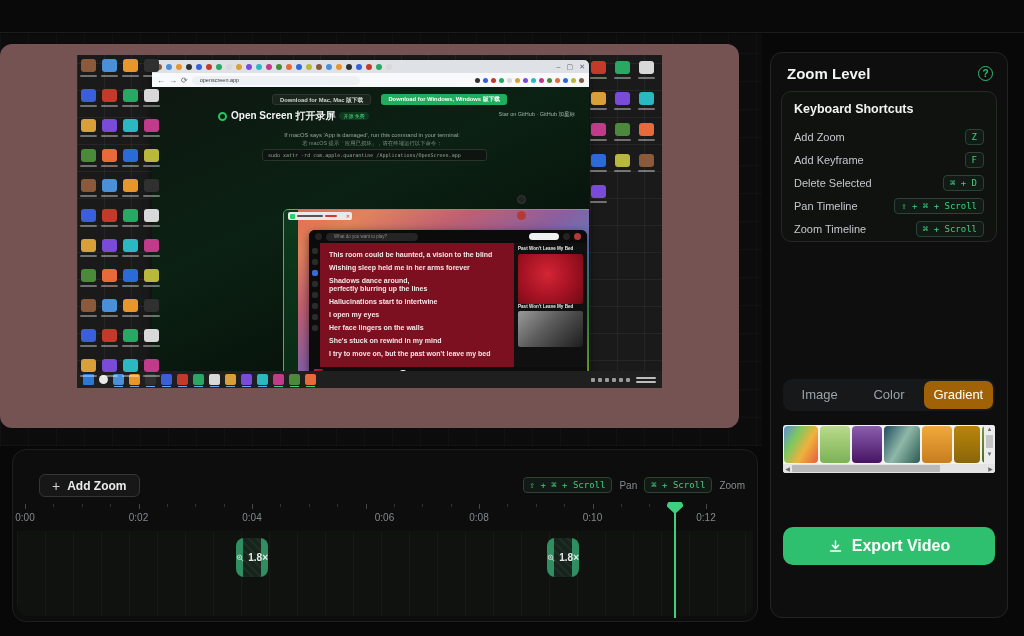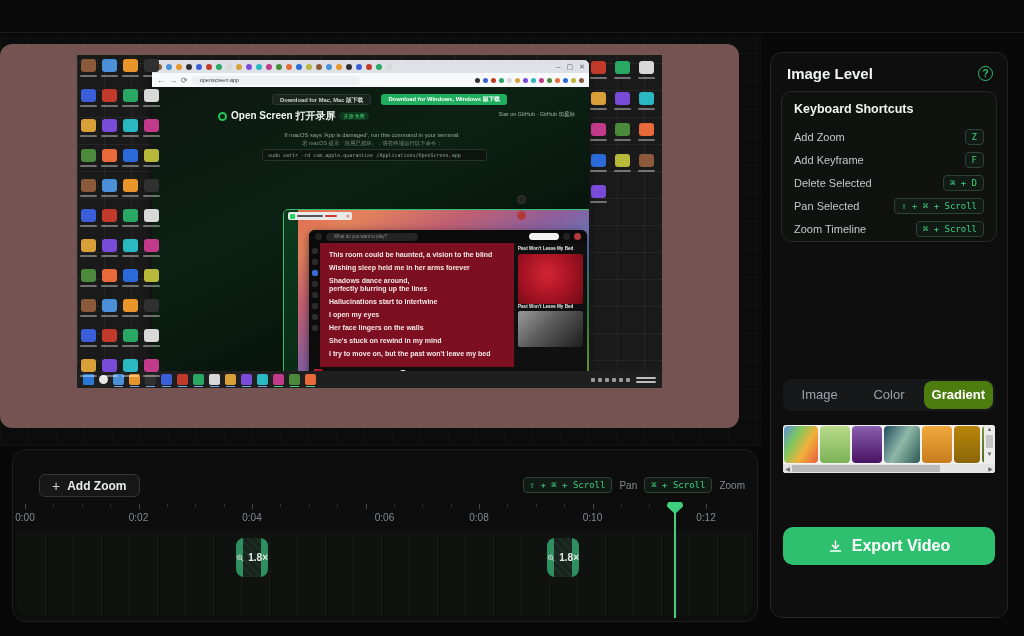--- a/index.html
+++ b/index.html
@@ -132,21 +132,21 @@
     color:#2fbf71; font-size:10px; font-weight:bold; text-align:center; line-height:14px; }
   #sc-card { left:10px; top:38px; width:216px; height:151px; background:#101210; border:1px solid #262826; border-radius:10px; padding:10px 12px; }
   #sc-title { color:#f2f4f3; font-size:12.5px; font-weight:bold; margin-bottom:9px; }
   .sc-row { display:flex; align-items:center; justify-content:space-between; height:23px; }
   .sc-lbl { color:#c3c8cd; font-size:11px; }
   #crop-btn { left:12px; top:210px; width:212px; height:36px; background:#151615; border:1px solid #303230; border-radius:9px;
     display:flex; align-items:center; justify-content:center; gap:8px; color:#eef0ef; font-size:13px; font-weight:bold; }
   #side-hint { left:14px; top:252px; width:208px; color:#686e76; font-size:11px; line-height:15px; text-align:center; }
   #tabs { left:12px; top:326px; width:212px; height:32px; background:#161819; border-radius:9px; display:flex; align-items:center; padding:2px; }
   .tab { flex:1; text-align:center; color:#9aa2aa; font-size:13px; line-height:28px; border-radius:7px; }
-  .tab.active { background:#4d7c0f; color:#fff; font-weight:bold;border-radius:8px; }
+  .tab.active { background:#a16207; color:#fff; font-weight:normal; }
   #grad-box { left:12px; top:372px; width:212px; height:48px; background:#f2f2f2; border-radius:3px; overflow:hidden; }
   #swatch-row { position:absolute; left:1px; top:1px; height:37px; display:flex; gap:2px; }
   .swatch { height:37px; border-radius:4px; flex:0 0 auto; }
   #vscroll { position:absolute; right:0; top:0; width:11px; height:39px; background:#ececec; display:flex; flex-direction:column; align-items:center; }
   #vscroll .arr { color:#6a6a6a; font-size:6px; line-height:8px; }
   #vscroll .thumb { width:7px; height:13px; background:#c4c4c4; margin:2px 0; }
   #hscroll { position:absolute; left:0; bottom:0; width:212px; height:9px; background:#e4e4e4; display:flex; align-items:center; }
   #hscroll .arr { color:#6a6a6a; font-size:6px; width:9px; text-align:center; }
   #hscroll .thumb { height:7px; width:148px; background:#b9b9b9; border-radius:1px; }
   #export-btn { left:12px; top:474px; width:212px; height:38px; background:#2fc06f; border-radius:10px;
@@ -526,40 +526,40 @@
             </svg>
             <span>1.8×</span>
           </div>
         </div>
       </div>
     <div class="abs" id="playhead" style="left: 661px;"></div>
     <div class="abs" id="ph-cap" style="left: 654px;"></div>
   </div>
 
   <div class="abs" id="side">
-    <div class="abs" id="side-title">Image Level</div>
+    <div class="abs" id="side-title">Zoom Level</div>
     <div class="abs" id="help">?</div>
 
     <div class="abs" id="sc-card">
       <div id="sc-title">Keyboard Shortcuts</div>
       <div>
           <div class="sc-row">
             <div class="sc-lbl">Add Zoom</div>
             <div class="kbd">Z</div>
           </div>
           <div class="sc-row">
             <div class="sc-lbl">Add Keyframe</div>
             <div class="kbd">F</div>
           </div>
           <div class="sc-row">
             <div class="sc-lbl">Delete Selected</div>
             <div class="kbd">⌘ + D</div>
           </div>
           <div class="sc-row">
-            <div class="sc-lbl">Pan Selected</div>
+            <div class="sc-lbl">Pan Timeline</div>
             <div class="kbd">⇧ + ⌘ + Scroll</div>
           </div>
           <div class="sc-row">
             <div class="sc-lbl">Zoom Timeline</div>
             <div class="kbd">⌘ + Scroll</div>
           </div>
         </div>
     </div>
 
 

